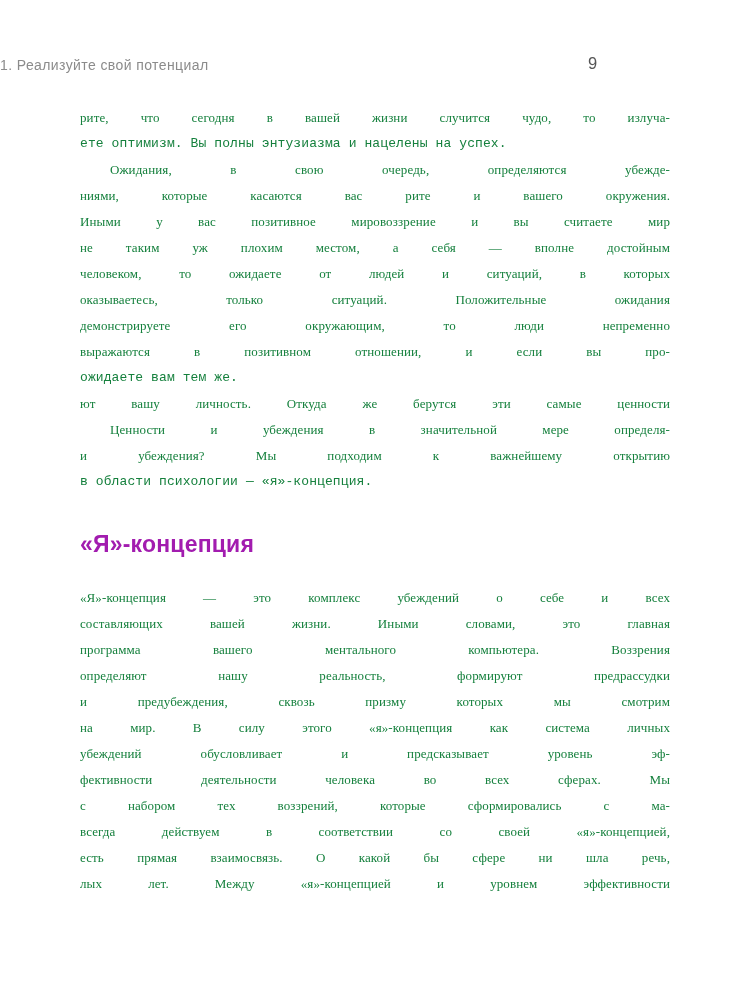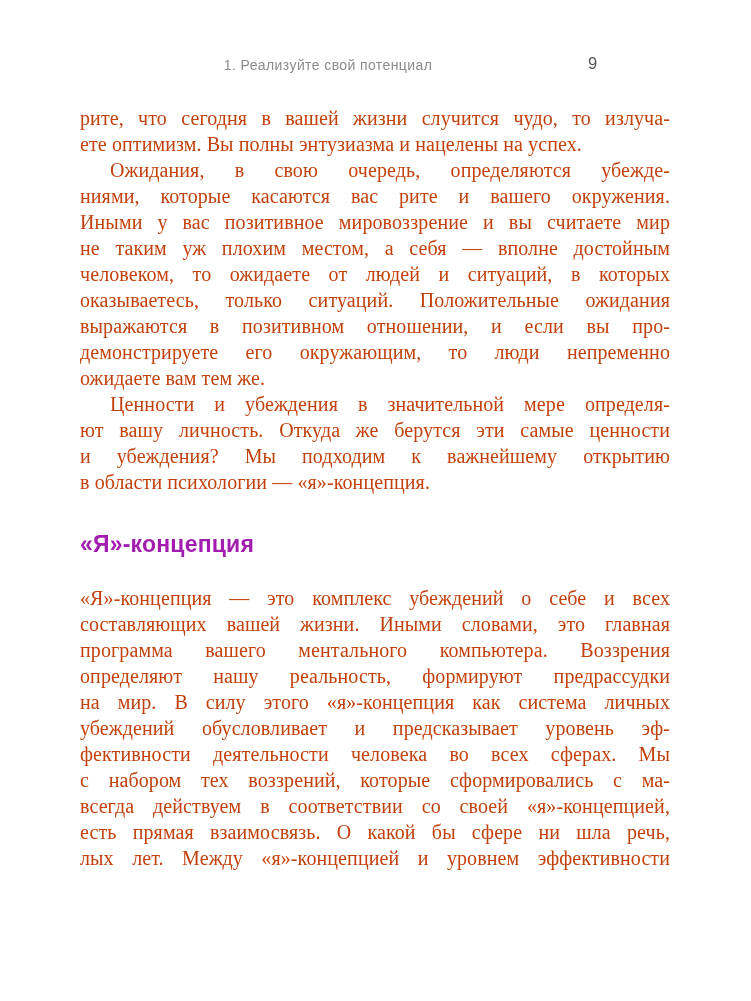--- a/index.html
+++ b/index.html
@@ -14,21 +14,21 @@
     background: #ffffff;
     overflow: hidden;
     font-family: "Liberation Serif", serif;
     color: #1c1c1c;
   }
   .running-header {
     position: absolute;
     top: 57px;
     left: 0;
     width: 656px;
-    text-align: center;
+    text-align: left;
     font-family: "Liberation Sans", sans-serif;
     font-size: 14px;
     letter-spacing: 0.4px;
     color: #8b8b8b;
   }
   .page-number {
     position: absolute;
     top: 54px;
     left: 588px;
     font-family: "Liberation Sans", sans-serif;
@@ -39,31 +39,32 @@
     position: absolute;
     top: 105px;
     left: 80px;
     width: 590px;
   }
   .paragraph {
     margin: 0;
     padding: 0;
   }
   .line {
-    font-size: 20px;
+    font-size: 13px;
     line-height: 26px;
     height: 26px;
     white-space: normal;
     text-align: justify;
     text-align-last: justify;
     letter-spacing: 0.1px;
-    color: #c2410c;
+    color: #15803d;
   }
   .line.para-end {
     text-align-last: left;
+    font-family: Liberation Mono, monospace;
   }
   .line.indented {
     text-indent: 30px;
   }
   .section-heading {
     margin: 34px 0 26px 0;
     font-family: "Liberation Sans", sans-serif;
     font-weight: bold;
     font-size: 23px;
     line-height: 30px;
@@ -82,36 +83,37 @@
         <div class="line">рите, что сегодня в вашей жизни случится чудо, то излуча-</div>
         <div class="line para-end">ете оптимизм. Вы полны энтузиазма и нацелены на успех.</div>
       </div>
       <div class="paragraph">
         <div class="line indented">Ожидания, в свою очередь, определяются убежде-</div>
         <div class="line">ниями, которые касаются вас рите и вашего окружения.</div>
         <div class="line">Иными у вас позитивное мировоззрение и вы считаете мир</div>
         <div class="line">не таким уж плохим местом, а себя — вполне достойным</div>
         <div class="line">человеком, то ожидаете от людей и ситуаций, в которых</div>
         <div class="line">оказываетесь, только ситуаций. Положительные ожидания</div>
+        <div class="line">демонстрируете его окружающим, то люди непременно</div>
         <div class="line">выражаются в позитивном отношении, и если вы про-</div>
-        <div class="line">демонстрируете его окружающим, то люди непременно</div>
         <div class="line para-end">ожидаете вам тем же.</div>
       </div>
       <div class="paragraph">
+        <div class="line">ют вашу личность. Откуда же берутся эти самые ценности</div>
         <div class="line indented">Ценности и убеждения в значительной мере определя-</div>
-        <div class="line">ют вашу личность. Откуда же берутся эти самые ценности</div>
         <div class="line">и убеждения? Мы подходим к важнейшему открытию</div>
         <div class="line para-end">в области психологии — «я»-концепция.</div>
       </div>
       <h2 class="section-heading">«Я»-концепция</h2>
       <div class="paragraph">
         <div class="line">«Я»-концепция — это комплекс убеждений о себе и всех</div>
         <div class="line">составляющих вашей жизни. Иными словами, это главная</div>
         <div class="line">программа вашего ментального компьютера. Воззрения</div>
         <div class="line">определяют нашу реальность, формируют предрассудки</div>
+        <div class="line">и предубеждения, сквозь призму которых мы смотрим</div>
         <div class="line">на мир. В силу этого «я»-концепция как система личных</div>
         <div class="line">убеждений обусловливает и предсказывает уровень эф-</div>
         <div class="line">фективности деятельности человека во всех сферах. Мы</div>
         <div class="line">с набором тех воззрений, которые сформировались с ма-</div>
         <div class="line">всегда действуем в соответствии со своей «я»-концепцией,</div>
         <div class="line">есть прямая взаимосвязь. О какой бы сфере ни шла речь,</div>
         <div class="line">лых лет. Между «я»-концепцией и уровнем эффективности</div>
       </div>
     </div>
 </div>

